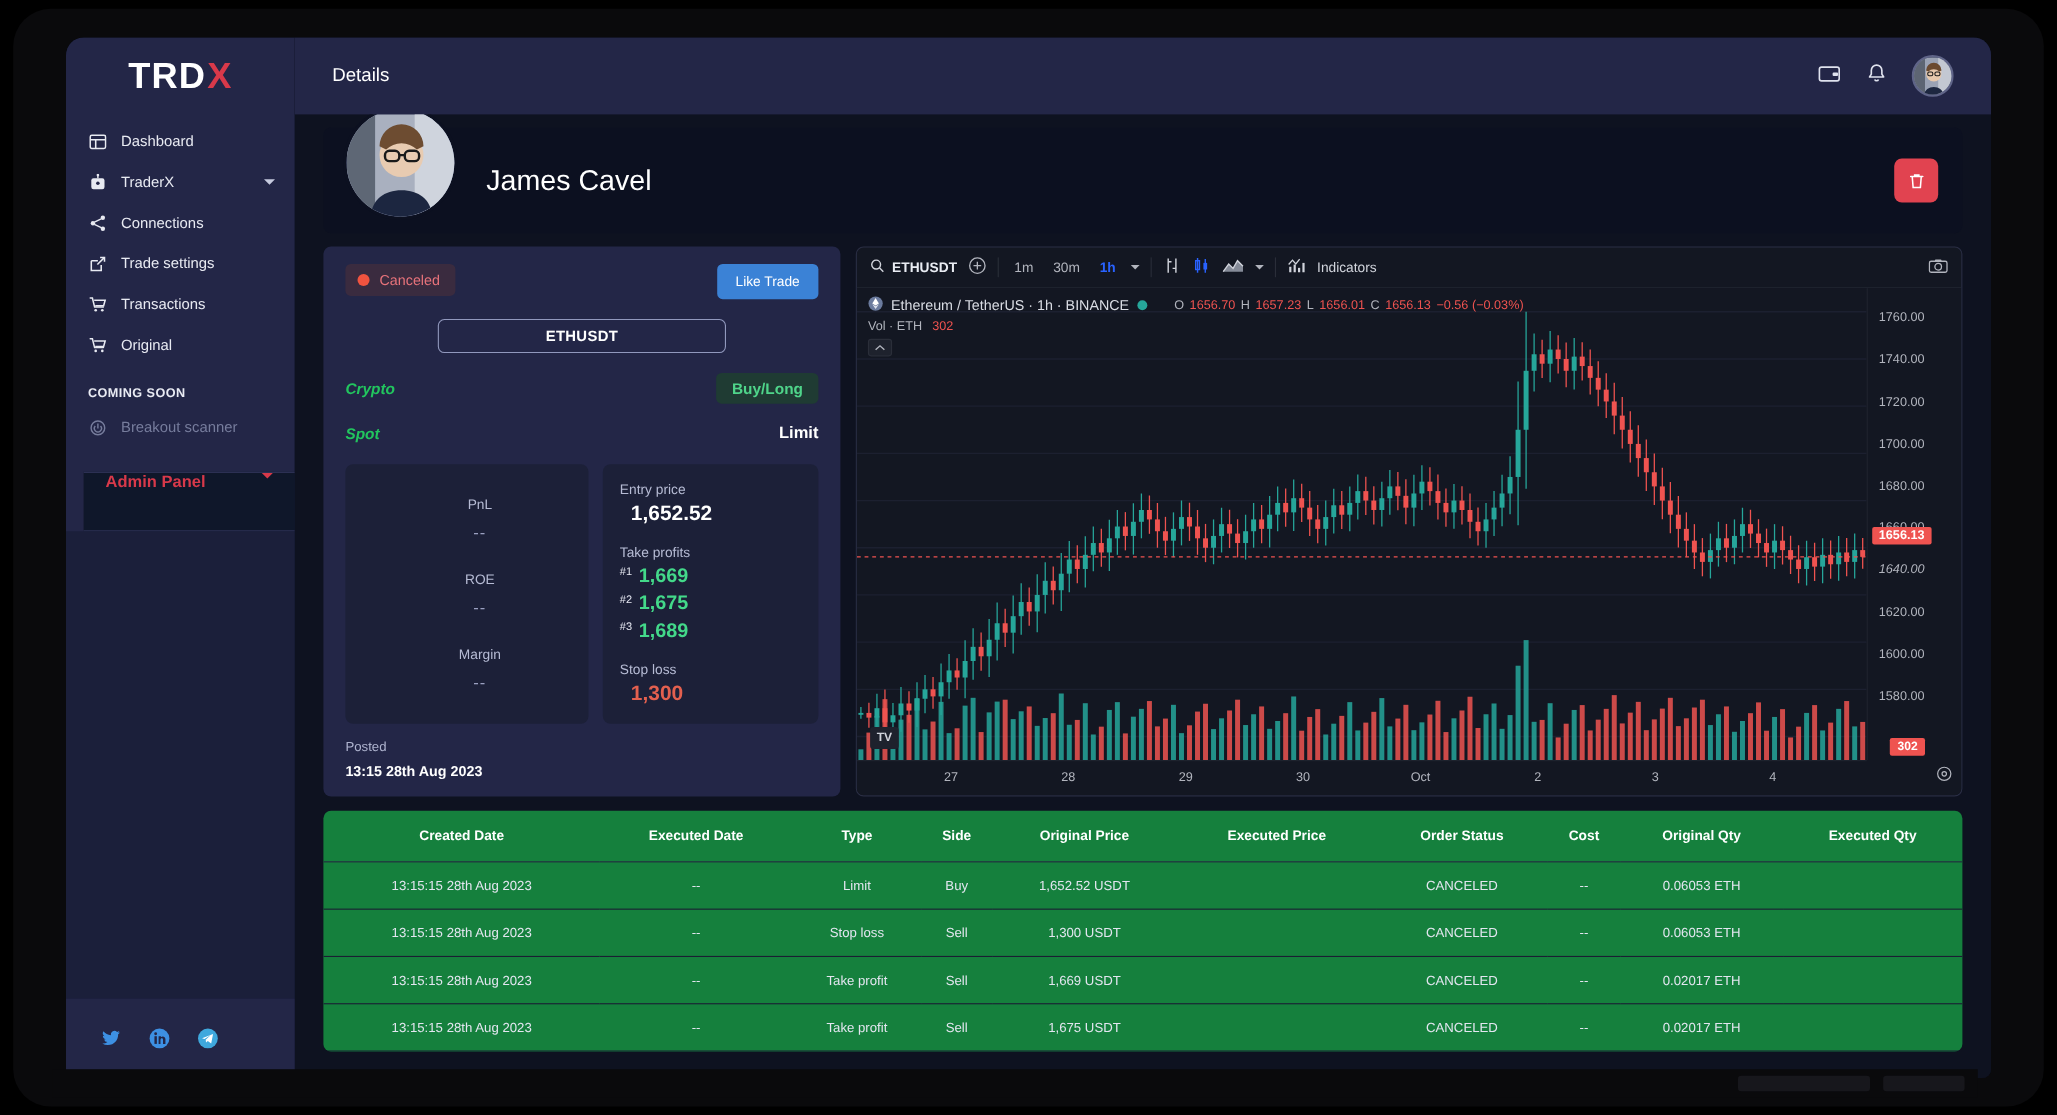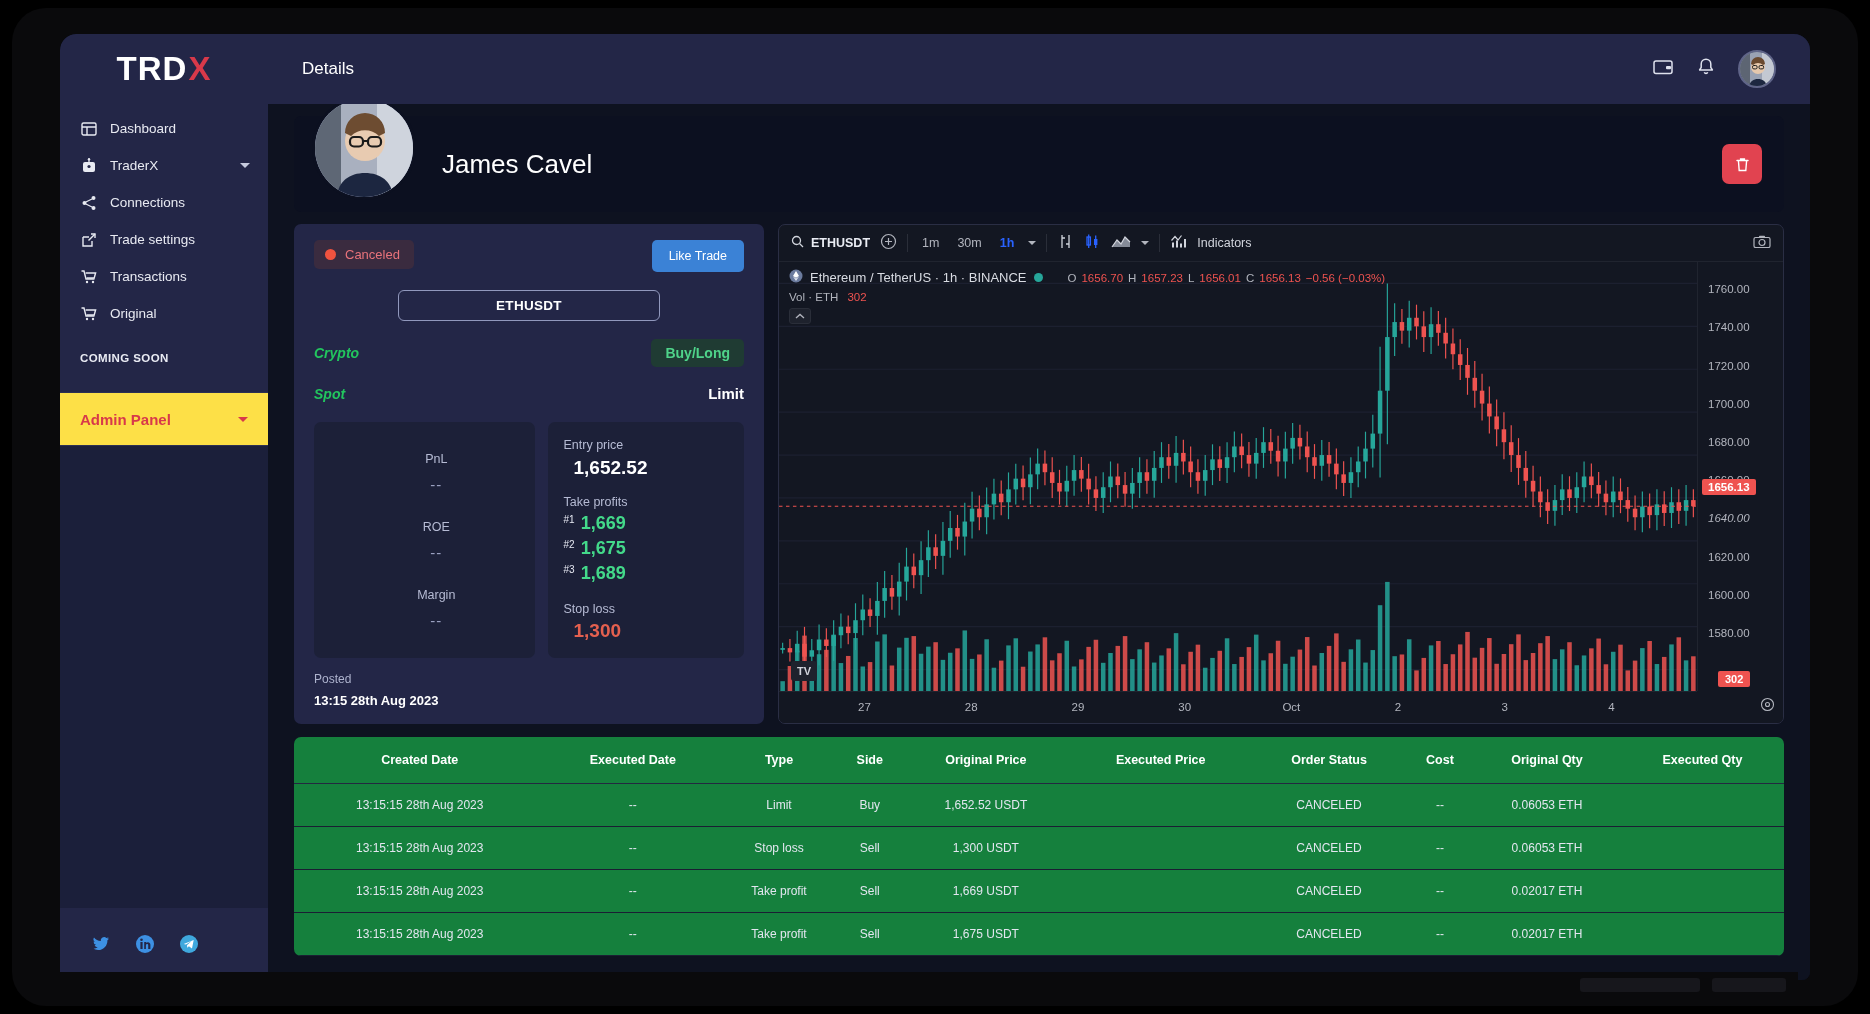--- a/index.html
+++ b/index.html
@@ -93,25 +93,26 @@
     padding: 20px 20px 6px 20px;
     font-size: 11.5px; font-weight: bold;
     letter-spacing: 0.4px;
     color: #e9ebf3;
   }
   .nav-item.disabled { color: #767c9c; cursor: default; }
 
   .admin-panel {
     margin-top: 22px;
     height: 54px;
-    background: #fde047;
-    display: flex; align-items: center;
+    background: #0f172a;
+    display: flex; 
     padding: 0 20px;
     border-top: 1px solid #2c3053;
     border-bottom: 1px solid #2c3053;
+    margin-left: 16px;
   }
   .admin-panel .ap-label {
     color: #d8394a; font-weight: bold; font-size: 15px;
   }
   .admin-panel .caret {
     margin-left: auto;
     width: 0; height: 0;
     border-left: 5px solid transparent;
     border-right: 5px solid transparent;
     border-top: 5px solid #d8394a;
@@ -468,20 +469,30 @@
                 <path d="M4.6 4h10l-1.4 5H5.6" fill="none" stroke="#e8eaf2" stroke-width="1.4"></path>
                 <circle cx="6" cy="13" r="1.2" fill="#e8eaf2"></circle>
                 <circle cx="12" cy="13" r="1.2" fill="#e8eaf2"></circle>
               </svg>
           </span>
           <span>Original</span>
         </div>
 
         <div class="section-head">COMING SOON</div>
 
+        <div class="nav-item disabled">
+          <span class="nav-ico">
+            <svg width="16" height="16" viewBox="0 0 16 16">
+                <circle cx="8" cy="8" r="6.2" fill="none" stroke="#767c9c" stroke-width="1.3"></circle>
+                <line x1="8" y1="4" x2="8" y2="8.6" stroke="#767c9c" stroke-width="1.3"></line>
+                <path d="M5.6 6.3a3.2 3.2 0 1 0 4.8 0" fill="none" stroke="#767c9c" stroke-width="1.3"></path>
+              </svg>
+          </span>
+          <span>Breakout scanner</span>
+        </div>
       </nav>
 
       <div class="admin-panel">
         <span class="ap-label">Admin Panel</span>
         <span class="caret"></span>
       </div>
 
       <div class="sidebar-spacer"></div>
 
       <div class="socials">

